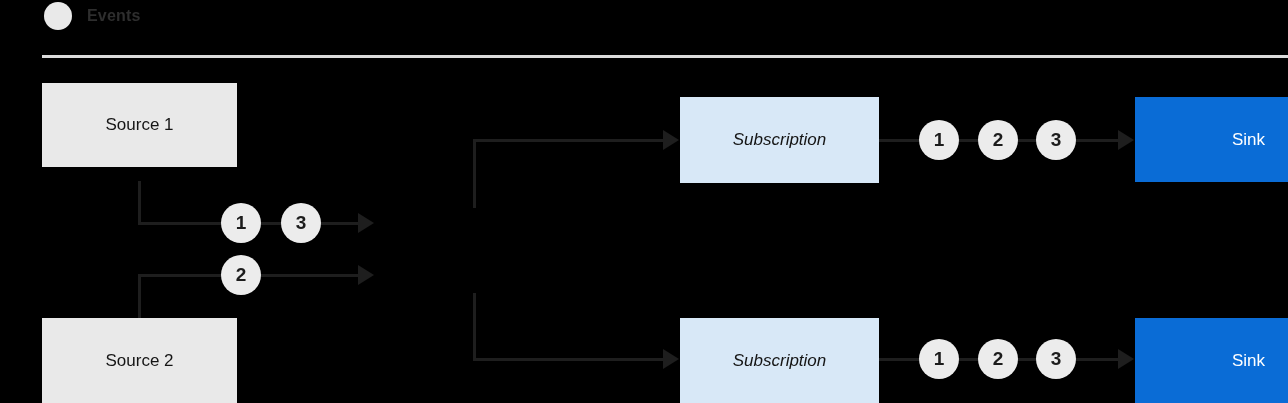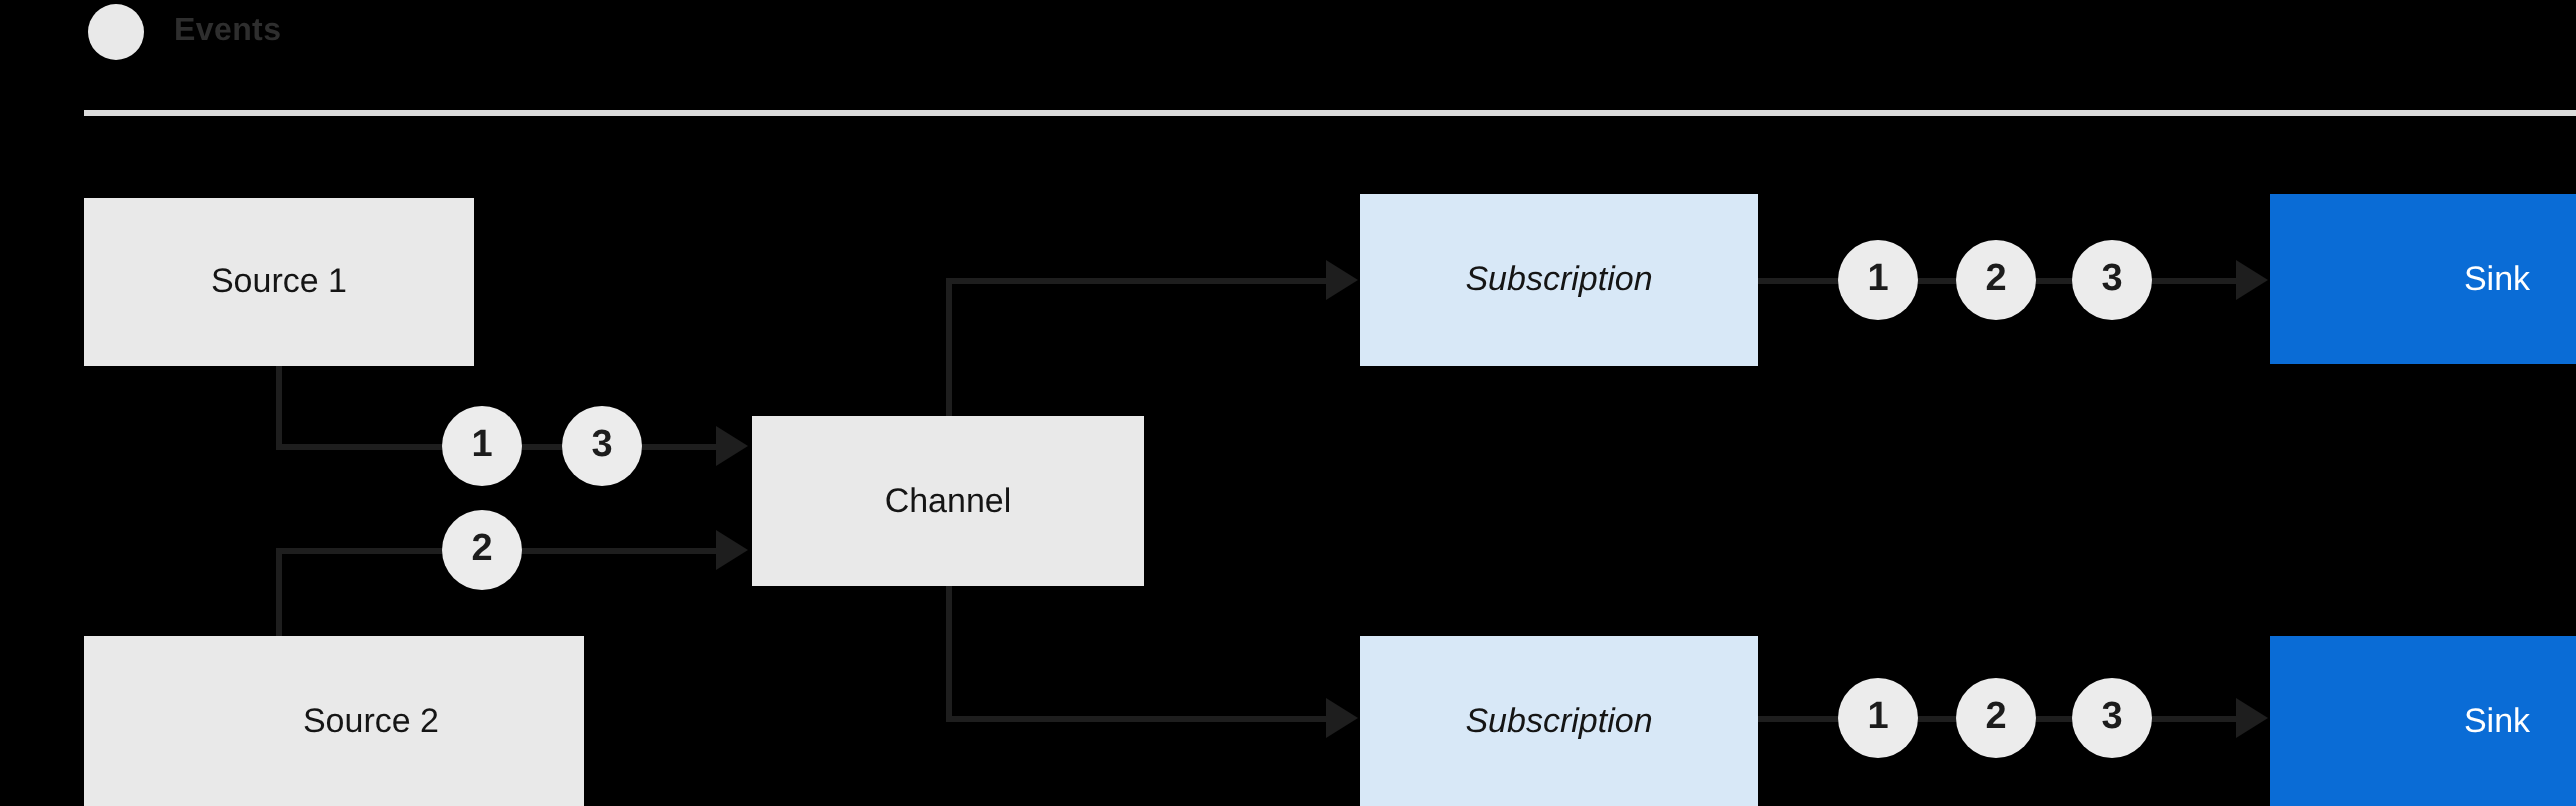--- a/index.html
+++ b/index.html
@@ -45,22 +45,22 @@
     align-items: center;
     justify-content: center;
     font-size: 17px;
     font-weight: 500;
     color: #151515;
   }
   .node.gray  { background: #e9e9e9; }
   .node.blue-light { background: #d8e8f7; font-style: italic; }
   .node.blue  { background: #0a6cd6; color: #ffffff; padding-left: 16px; }
 
-  .node-source1      { left: 0;      top: 99px;  width: 195px; height: 84px; }
-  .node-source2      { left: 0;      top: 318px; width: 213px; height: 85px; padding-left: 37px; }
+  .node-source1      { left: 0;      top: 83px;  width: 195px; height: 84px; }
+  .node-source2      { left: 0;      top: 318px; width: 195px; height: 85px; }
   .node-channel      { left: 334px;  top: 208px; width: 196px; height: 85px; }
   .node-subscription1{ left: 638px;  top: 97px;  width: 199px; height: 86px; }
   .node-subscription2{ left: 638px;  top: 318px; width: 199px; height: 85px; }
   .node-sink1        { left: 1093px; top: 97px;  width: 195px; height: 85px; }
   .node-sink2        { left: 1093px; top: 318px; width: 195px; height: 85px; }
 
   
   .line {
     position: absolute;
     background: #1e1e1e;
@@ -140,23 +140,20 @@
   <div class="arrow a4"></div>
   <div class="arrow a5"></div>
   <div class="arrow a6"></div>
 
   <div class="node gray node-source1">
     <span>Source 1</span>
   </div>
   <div class="node gray node-source2">
     <span>Source 2</span>
   </div>
-  <div class="node gray node-channel">
-    <span>Channel</span>
-  </div>
   <div class="node blue-light node-subscription1">
     <span>Subscription</span>
   </div>
   <div class="node blue-light node-subscription2">
     <span>Subscription</span>
   </div>
   <div class="node blue node-sink1">
     <span>Sink</span>
   </div>
   <div class="node blue node-sink2">

